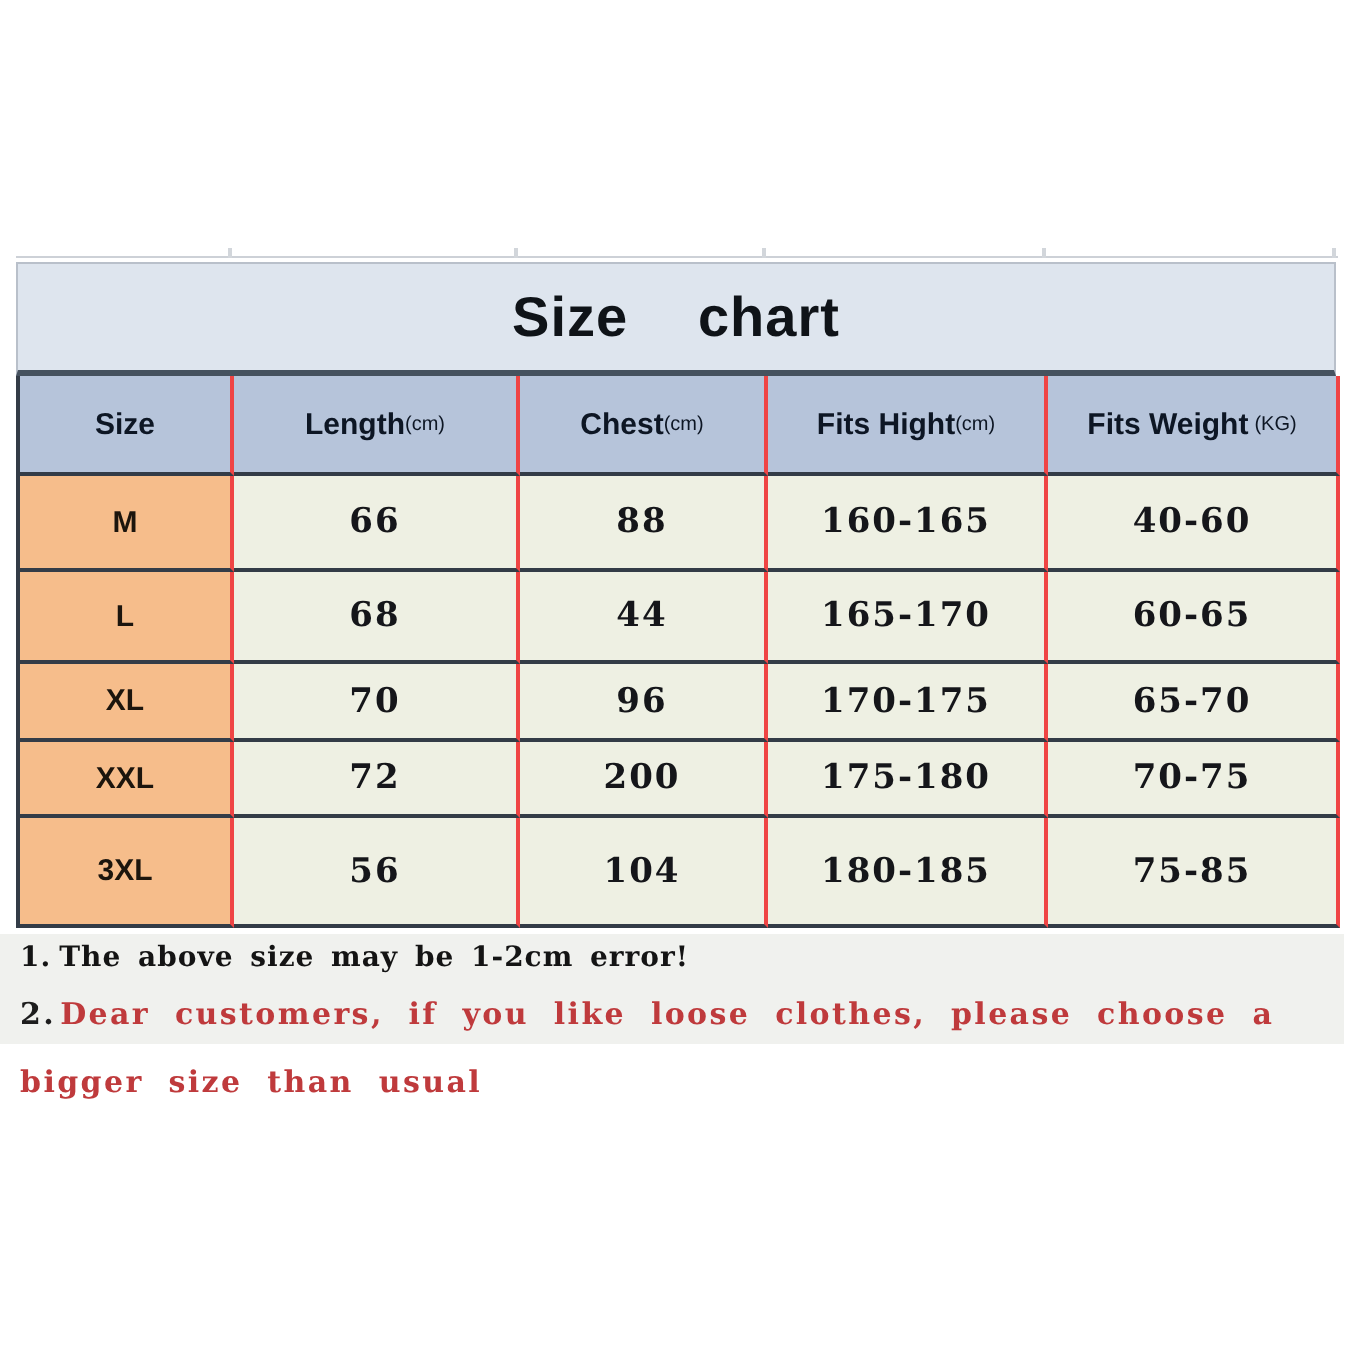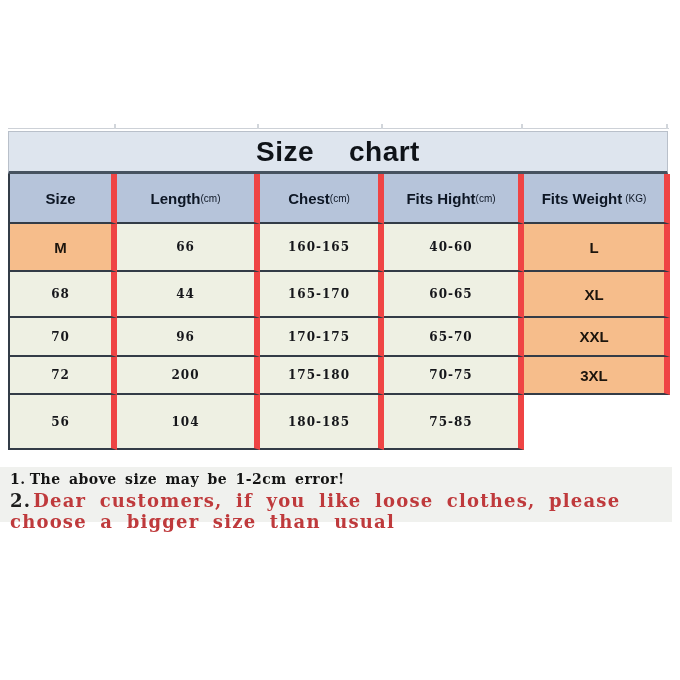--- a/index.html
+++ b/index.html
@@ -11,65 +11,65 @@
 
   
   .topline { position:absolute; left:8px; top:128px; width:661px; height:1px; background:#cdd1d7; }
   .tick { position:absolute; top:124px; width:2px; height:5px; background:#d2d6db; }
   .tick.t0 { left:114px; } .tick.t1 { left:257px; } .tick.t2 { left:381px; }
   .tick.t3 { left:521px; } .tick.t4 { left:666px; }
 
   .table-wrap { position:absolute; left:8px; top:131px; width:660px; }
 
   .title-row {
-    height:43px; background:#dee5ee; box-sizing:border-box;
+    height:57px; background:#dee5ee; box-sizing:border-box;
     border:1px solid #b9c0ca; border-bottom:3px solid #46525f;
     display:flex; align-items:center; justify-content:center;
   }
   .title-text {
     font-size:28px; font-weight:bold; color:#0f1318;
     word-spacing:0.95em; letter-spacing:0.5px;
   }
 
   .grid {
     display:grid;
     grid-template-columns:107px 143px 124px 140px 146px;
     grid-template-rows:50px 48px 46px 39px 38px 55px;
     border-left:2px solid #333c47; box-sizing:border-box;
   }
   .cell {
-    border-right:6px solid #ef4444; border-bottom:2px solid #333c47;
+    border-right:2px solid #ef4444; border-bottom:2px solid #333c47;
     box-sizing:border-box; display:flex; align-items:center; justify-content:center;
     text-align:center;
   }
   .hcell { background:#b6c4da; color:#0d1624; font-weight:bold; font-size:15px; }
   .hsub  { font-size:10px; font-weight:normal; }
   .gap   { margin-left:3px; }
   .scell {
     background:#f6bd8b; color:#1c150d; font-weight:bold; font-size:15px;
     font-family:"Liberation Sans", sans-serif;
   }
   .dcell {
-    background:#eef0e3; color:#15161a; font-weight:bold; font-size:12px;
+    background:#eef0e3; color:#15161a; font-weight:bold; font-size:17px;
     font-family:"DejaVu Serif", serif; letter-spacing:1px;
   }
 
   .notes {
     position:absolute; left:0; top:467px; width:672px; height:55px;
     background:#f0f1ee; box-sizing:border-box; padding:4px 0 0 10px;
   }
   .note1 {
     margin:0; font-family:"DejaVu Serif", serif; font-weight:bold;
     font-size:14px; color:#141414; letter-spacing:0.5px; word-spacing:3px;
   }
   .note1 .np { margin-right:4px; }
   .note2 {
     margin:3px 0 0 0; font-family:"DejaVu Serif", serif; font-weight:bold;
-    font-size:18px; color:#bf3a3c; letter-spacing:1.2px; word-spacing:6px;
-    line-height:21px; max-width:656px;
+    font-size:15px; color:#bf3a3c; letter-spacing:1.2px; word-spacing:6px;
+    line-height:34px; max-width:656px;
   }
   .note2 .np { color:#1d1d1d; margin-right:2px; }
 </style>
 </head>
 <body>
 
 <div class="canvas">
 
   <div class="topline"></div>
   <i class="tick t0"></i>
@@ -101,20 +101,21 @@
         <span>Fits Hight</span>
           <span class="hsub">(cm)</span>
       </div>
       <div class="cell hcell">
         <span>Fits Weight</span>
           <span class="hsub gap">(KG)</span>
       </div>
 
       <div class="cell scell">M</div>
       <div class="cell dcell">66</div>
+      <div class="cell dcell">88</div>
       <div class="cell dcell">160-165</div>
       <div class="cell dcell">40-60</div>
 
       <div class="cell scell">L</div>
       <div class="cell dcell">68</div>
       <div class="cell dcell">44</div>
       <div class="cell dcell">165-170</div>
       <div class="cell dcell">60-65</div>
 
       <div class="cell scell">XL</div>

